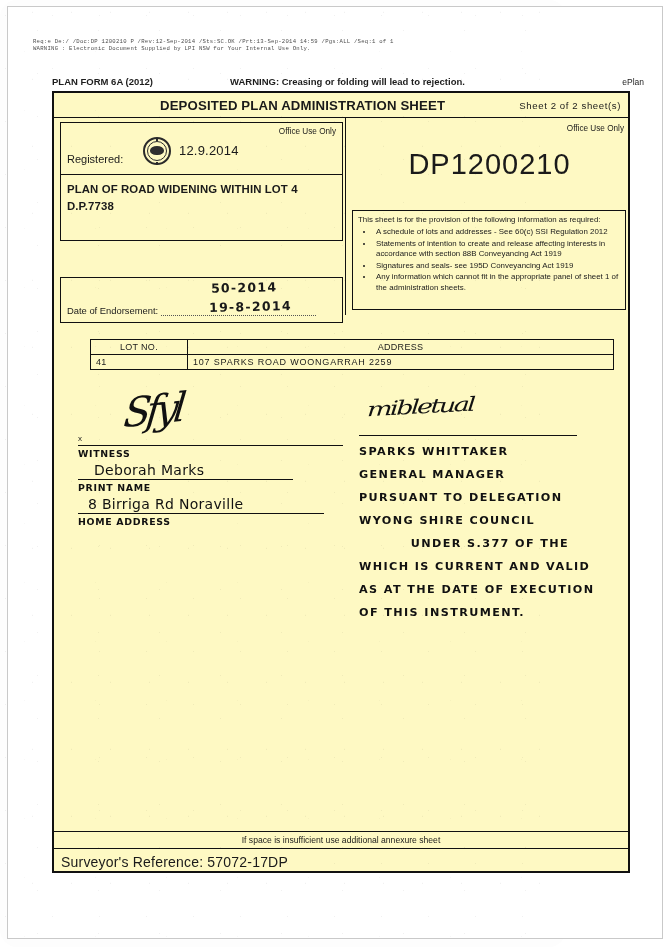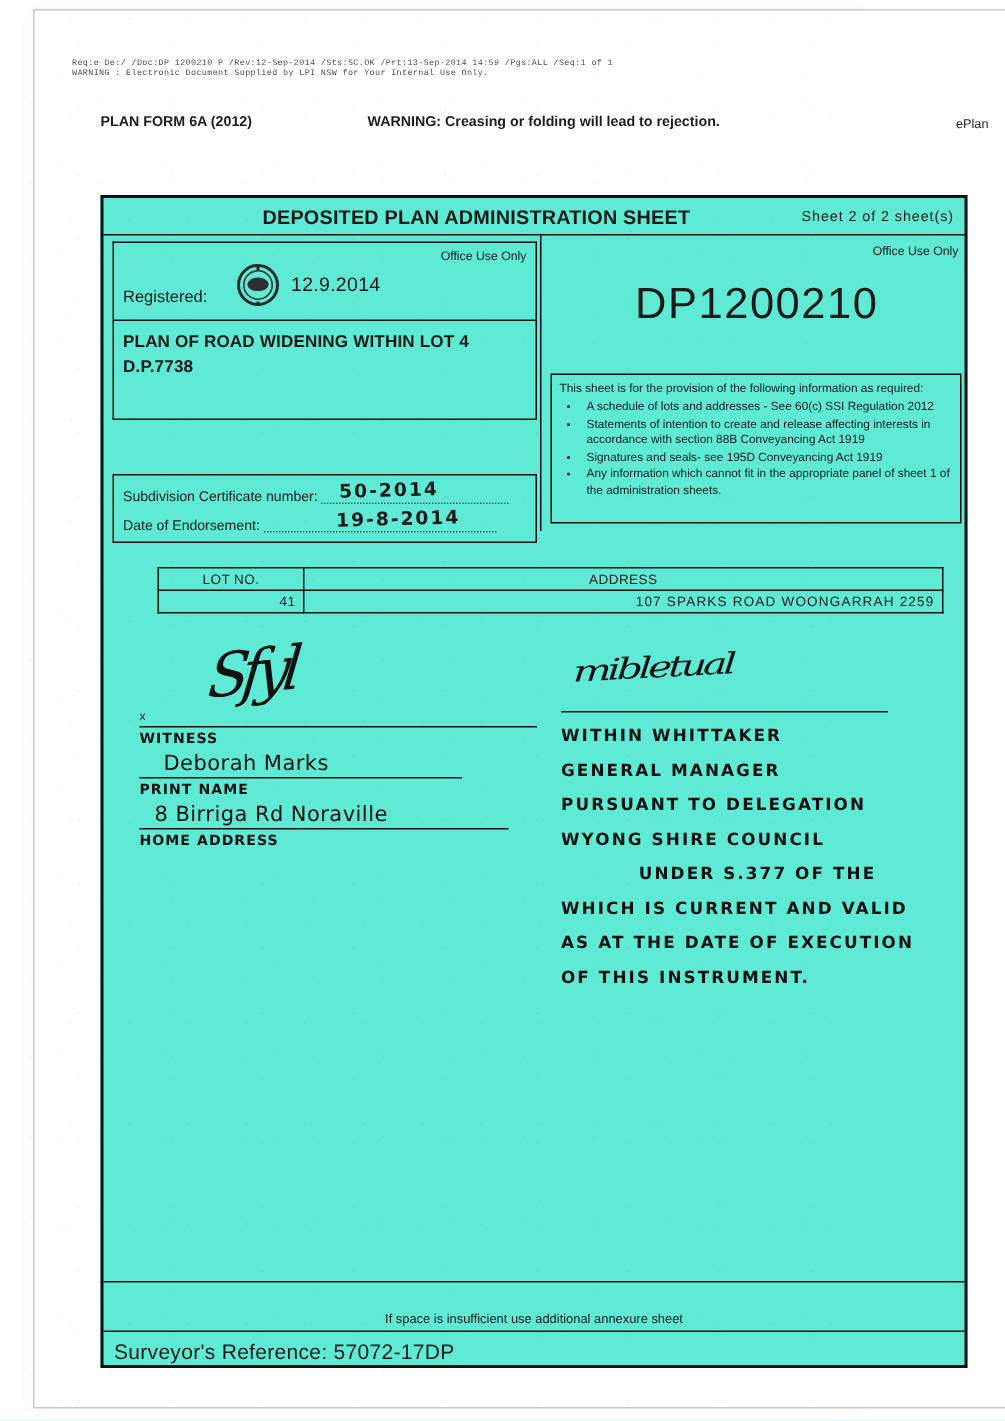--- a/index.html
+++ b/index.html
@@ -12,21 +12,21 @@
     height: 947px;
     font-family: "Liberation Sans", sans-serif;
     color: #1a1a1a;
     overflow: hidden;
     position: relative;
   }
 
   
   #page {
     position: absolute;
-    left: 15px; top: 0;
+    left: 0; top: 0;
     width: 566px; height: 947px;
     background: #fdfdfd;
     box-sizing: border-box;
     border-radius: 17px;
   }
   .scan-edge {
     position: absolute;
     left: 7px; top: 6px;
     width: 656px; height: 933px;
     border: 1px solid #c9c9c9;
@@ -63,22 +63,21 @@
   .form-toprow .pf-warn { position: absolute; left: 178px; top: 0; font-weight: bold; }
   .form-toprow .pf-eplan { position: absolute; right: 0; top: 1px; font-weight: normal; font-size: 8.5px; }
 
   
   .main-box {
     position: absolute;
     left: 52px; top: 91px;
     width: 578px; height: 782px;
     border: 2px solid #111;
     box-sizing: border-box;
-    background: #5eead4;
-    margin-top: 39px;
+    background: #fef9c3;
   }
 
   
   .title-band {
     position: absolute;
     left: 0; top: 0;
     width: 100%; height: 25px;
     border-bottom: 1.5px solid #111;
     box-sizing: border-box;
   }
@@ -253,21 +252,21 @@
   .lot-table {
     position: absolute;
     left: 36px; top: 246px;
     width: 524px;
     border-collapse: collapse;
   }
   .lot-table th, .lot-table td {
     border: 1.1px solid #111;
     font-size: 9px;
     padding: 2px 5px;
-    text-align: right;
+    text-align: left;
     font-weight: normal;
   }
   .lot-table th { text-align: center; letter-spacing: .3px; }
   .lot-table th.lotno { width: 86px; }
   .lot-table td.lotval { letter-spacing: .3px; }
   .lot-table td.addrval { letter-spacing: .8px; }
 
   
   .sig-area {
     position: absolute;
@@ -332,21 +331,21 @@
   }
 
   
   .annexure-note {
     position: absolute;
     left: 0; bottom: 26px;
     width: 100%;
     text-align: center;
     font-size: 8.6px;
     border-top: 1.2px solid #111;
-    padding-top: 19px;
+    padding-top: 3px;
   }
   .surveyor-ref {
     position: absolute;
     left: 0; bottom: 0;
     width: 100%; height: 23px;
     border-top: 1.2px solid #111;
     box-sizing: border-box;
   }
   .surveyor-ref span {
     position: absolute; left: 7px; top: 5px;
@@ -406,24 +405,20 @@
           </span>
           <span class="reg-date">12.9.2014</span>
         </div>
 
         <div class="plan-desc">
           <span class="l1">PLAN OF ROAD WIDENING WITHIN LOT 4</span>
           <span class="l2">D.P.7738</span>
         </div>
 
         <div class="subdiv">
-          <span class="row r1">
-            <span>Subdivision Certificate number:</span>
-            <span class="dots" style="width:125px;"></span>
-          </span>
           <span class="hv hv1">50-2014</span>
           <span class="row r2">
             <span>Date of Endorsement:</span>
             <span class="dots" style="width:155px;"></span>
           </span>
           <span class="hv hv2">19-8-2014</span>
         </div>
 
       </div>
 
@@ -478,21 +473,21 @@
         <div class="sig-rule" style="width:246px;"></div>
         <div class="sig-caption">HOME ADDRESS</div>
       </div>
 
       <div class="sig-col-right">
         <div style="height:42px; position:relative; overflow:visible;">
           <span class="signature-glyph-2" style="position:absolute; left:8px; top:-2px;">mibletual</span>
         </div>
         <div class="sig-rule" style="width:218px;"></div>
 
-        <div class="hand-caps" style="margin-top:9px;">WITHIN  WHITTAKER</div>
+        <div class="hand-caps" style="margin-top:9px;">SPARKS  WHITTAKER</div>
         <div class="hand-caps" style="margin-top:10px;">GENERAL  MANAGER</div>
         <div class="hand-caps" style="margin-top:10px;">PURSUANT  TO  DELEGATION</div>
         <div class="hand-caps" style="margin-top:10px;">WYONG  SHIRE  COUNCIL</div>
         <div class="hand-caps" style="margin-top:10px;text-align:center;">UNDER  S.377  OF  THE</div>
         <div class="hand-caps" style="margin-top:10px;">WHICH  IS  CURRENT  AND  VALID</div>
         <div class="hand-caps" style="margin-top:10px;">AS  AT  THE  DATE  OF  EXECUTION</div>
         <div class="hand-caps" style="margin-top:10px;">OF  THIS  INSTRUMENT.</div>
       </div>
     </div>
 

